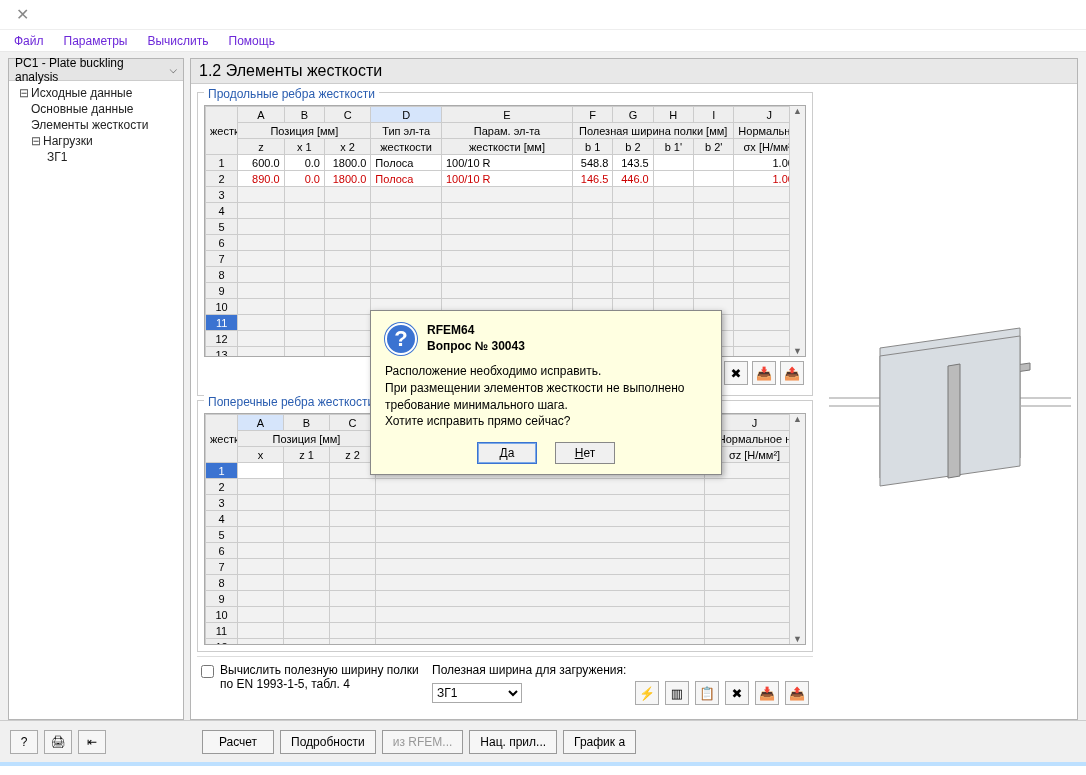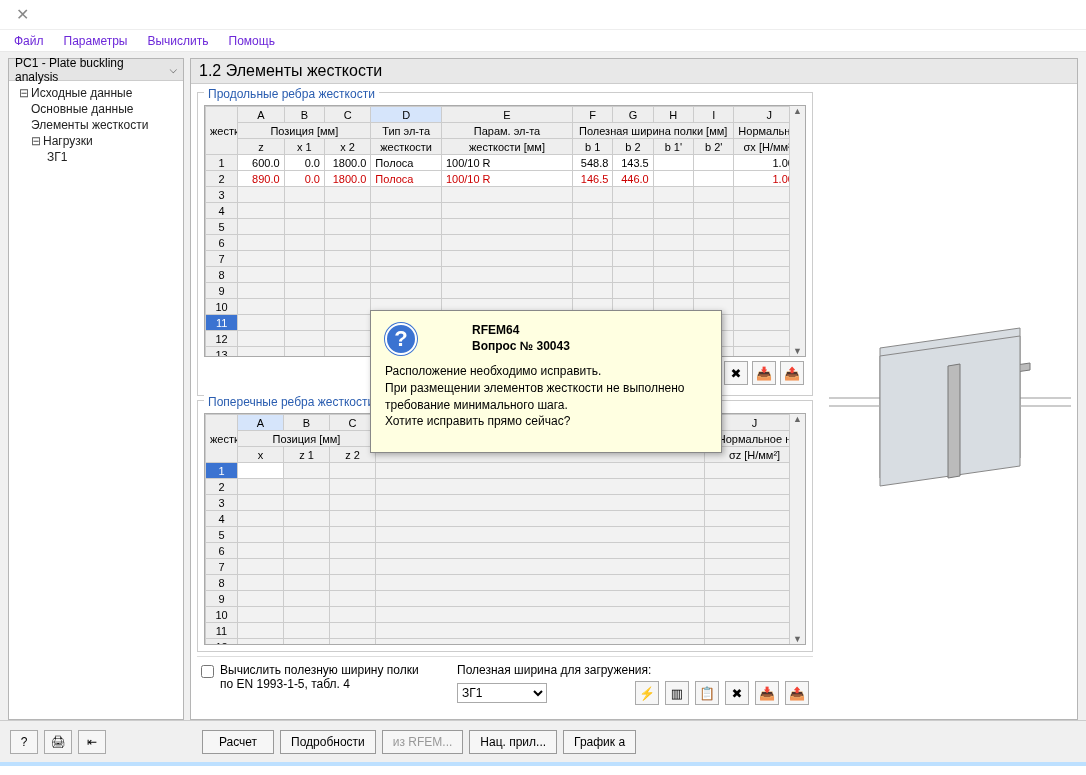--- a/index.html
+++ b/index.html
@@ -49,21 +49,21 @@
 .footer .left-btns { display:flex; gap:6px;}
 .footer .mid-btns { display:flex; gap:6px; margin-left: 88px;}
 .footer .right-btns { display:flex; gap:6px; margin-left:auto;}
 .btn { min-width:72px; height:24px; border:1px solid #999; background:#f6f6f6; padding:0 10px; text-align:center; line-height:22px;}
 .btn.disabled { color:#999;}
 .small-btn { width:28px; height:24px; border:1px solid #aaa; background:#f6f6f6; display:flex; align-items:center; justify-content:center;}
 .status { height:4px; background:#bde0ff;}
 .dialog { position:absolute; left:370px; top:310px; width:352px; background:#ffffe1; border:1px solid #888; box-shadow:2px 2px 6px rgba(0,0,0,0.3); z-index:10; padding:12px 14px 10px 14px;}
 .dialog .hdr { display:flex; gap:10px; align-items:flex-start; margin-bottom:8px;}
 .dialog .qicon { width:32px; height:32px; border-radius:50%; background:#3b73d1; color:#fff; display:flex; align-items:center; justify-content:center; font-size:22px; font-weight:bold; border:2px solid #fff; box-shadow:0 0 0 1px #3b73d1;}
-.dialog .htxt { font-weight:bold; font-size:12px; line-height:1.3;margin-left:45px;}
+.dialog .htxt { font-weight:bold; font-size:12px; line-height:1.3;}
 .dialog .msg { font-size:11px; line-height:1.4; margin-bottom:12px;}
 .dialog .dbtns { display:flex; justify-content:center; gap:18px;}
 .dialog .dbtn { min-width:60px; height:22px; border:1px solid #888; background:#f0f0f0; line-height:20px; text-align:center; font-size:11px;}
 .dialog .dbtn.focus { border:1px solid #3b73d1; box-shadow:0 0 0 1px #7aa9e8 inset;}
 .scrollbar-v { position:absolute; right:0; top:0; bottom:0; width:16px; background:#f0f0f0; border-left:1px solid #ccc;}
 .scrollbar-v:before { content:"▲"; position:absolute; top:0; left:3px; font-size:9px; color:#666;}
 .scrollbar-v:after { content:"▼"; position:absolute; bottom:0; left:3px; font-size:9px; color:#666;}
 .twrap-rel { position:relative;}
 </style>
 </head>
@@ -467,21 +467,21 @@
             </table>
             <div class="scrollbar-v"></div>
           </div>
         </div>
 
         <div class="bottom-opts">
           <label class="checkbox">
             <input type="checkbox" style="">
             <span style="max-width:200px; display:inline-block;">Вычислить полезную ширину полки по EN 1993-1-5, табл. 4</span>
           </label>
-          <div class="opt-col" style="flex:1;margin-left:25px;">
+          <div class="opt-col" style="flex:1;">
             <span>Полезная ширина для загружения:</span>
             <div style="display:flex; align-items:center; gap:6px;">
               <select><option>ЗГ1</option></select>
               <div style="flex:1"></div>
               <div class="icon-btn">⚡</div>
               <div class="icon-btn">▥</div>
               <div class="icon-btn">📋</div>
               <div class="icon-btn">✖</div>
               <div class="icon-btn">📥</div>
               <div class="icon-btn">📤</div>
@@ -530,13 +530,17 @@
     <div class="htxt">
       <div>RFEM64</div>
       <div>Вопрос № 30043</div>
     </div>
   </div>
   <div class="msg">
     <div>Расположение необходимо исправить.</div>
     <div>При размещении элементов жесткости не выполнено требование минимального шага.</div>
     <div>Хотите исправить прямо сейчас?</div>
   </div>
+  <div class="dbtns">
+    <div class="dbtn focus"><u>Д</u><span>а</span></div>
+    <div class="dbtn"><u>Н</u><span>ет</span></div>
+  </div>
 </div>
 
 </body></html>

